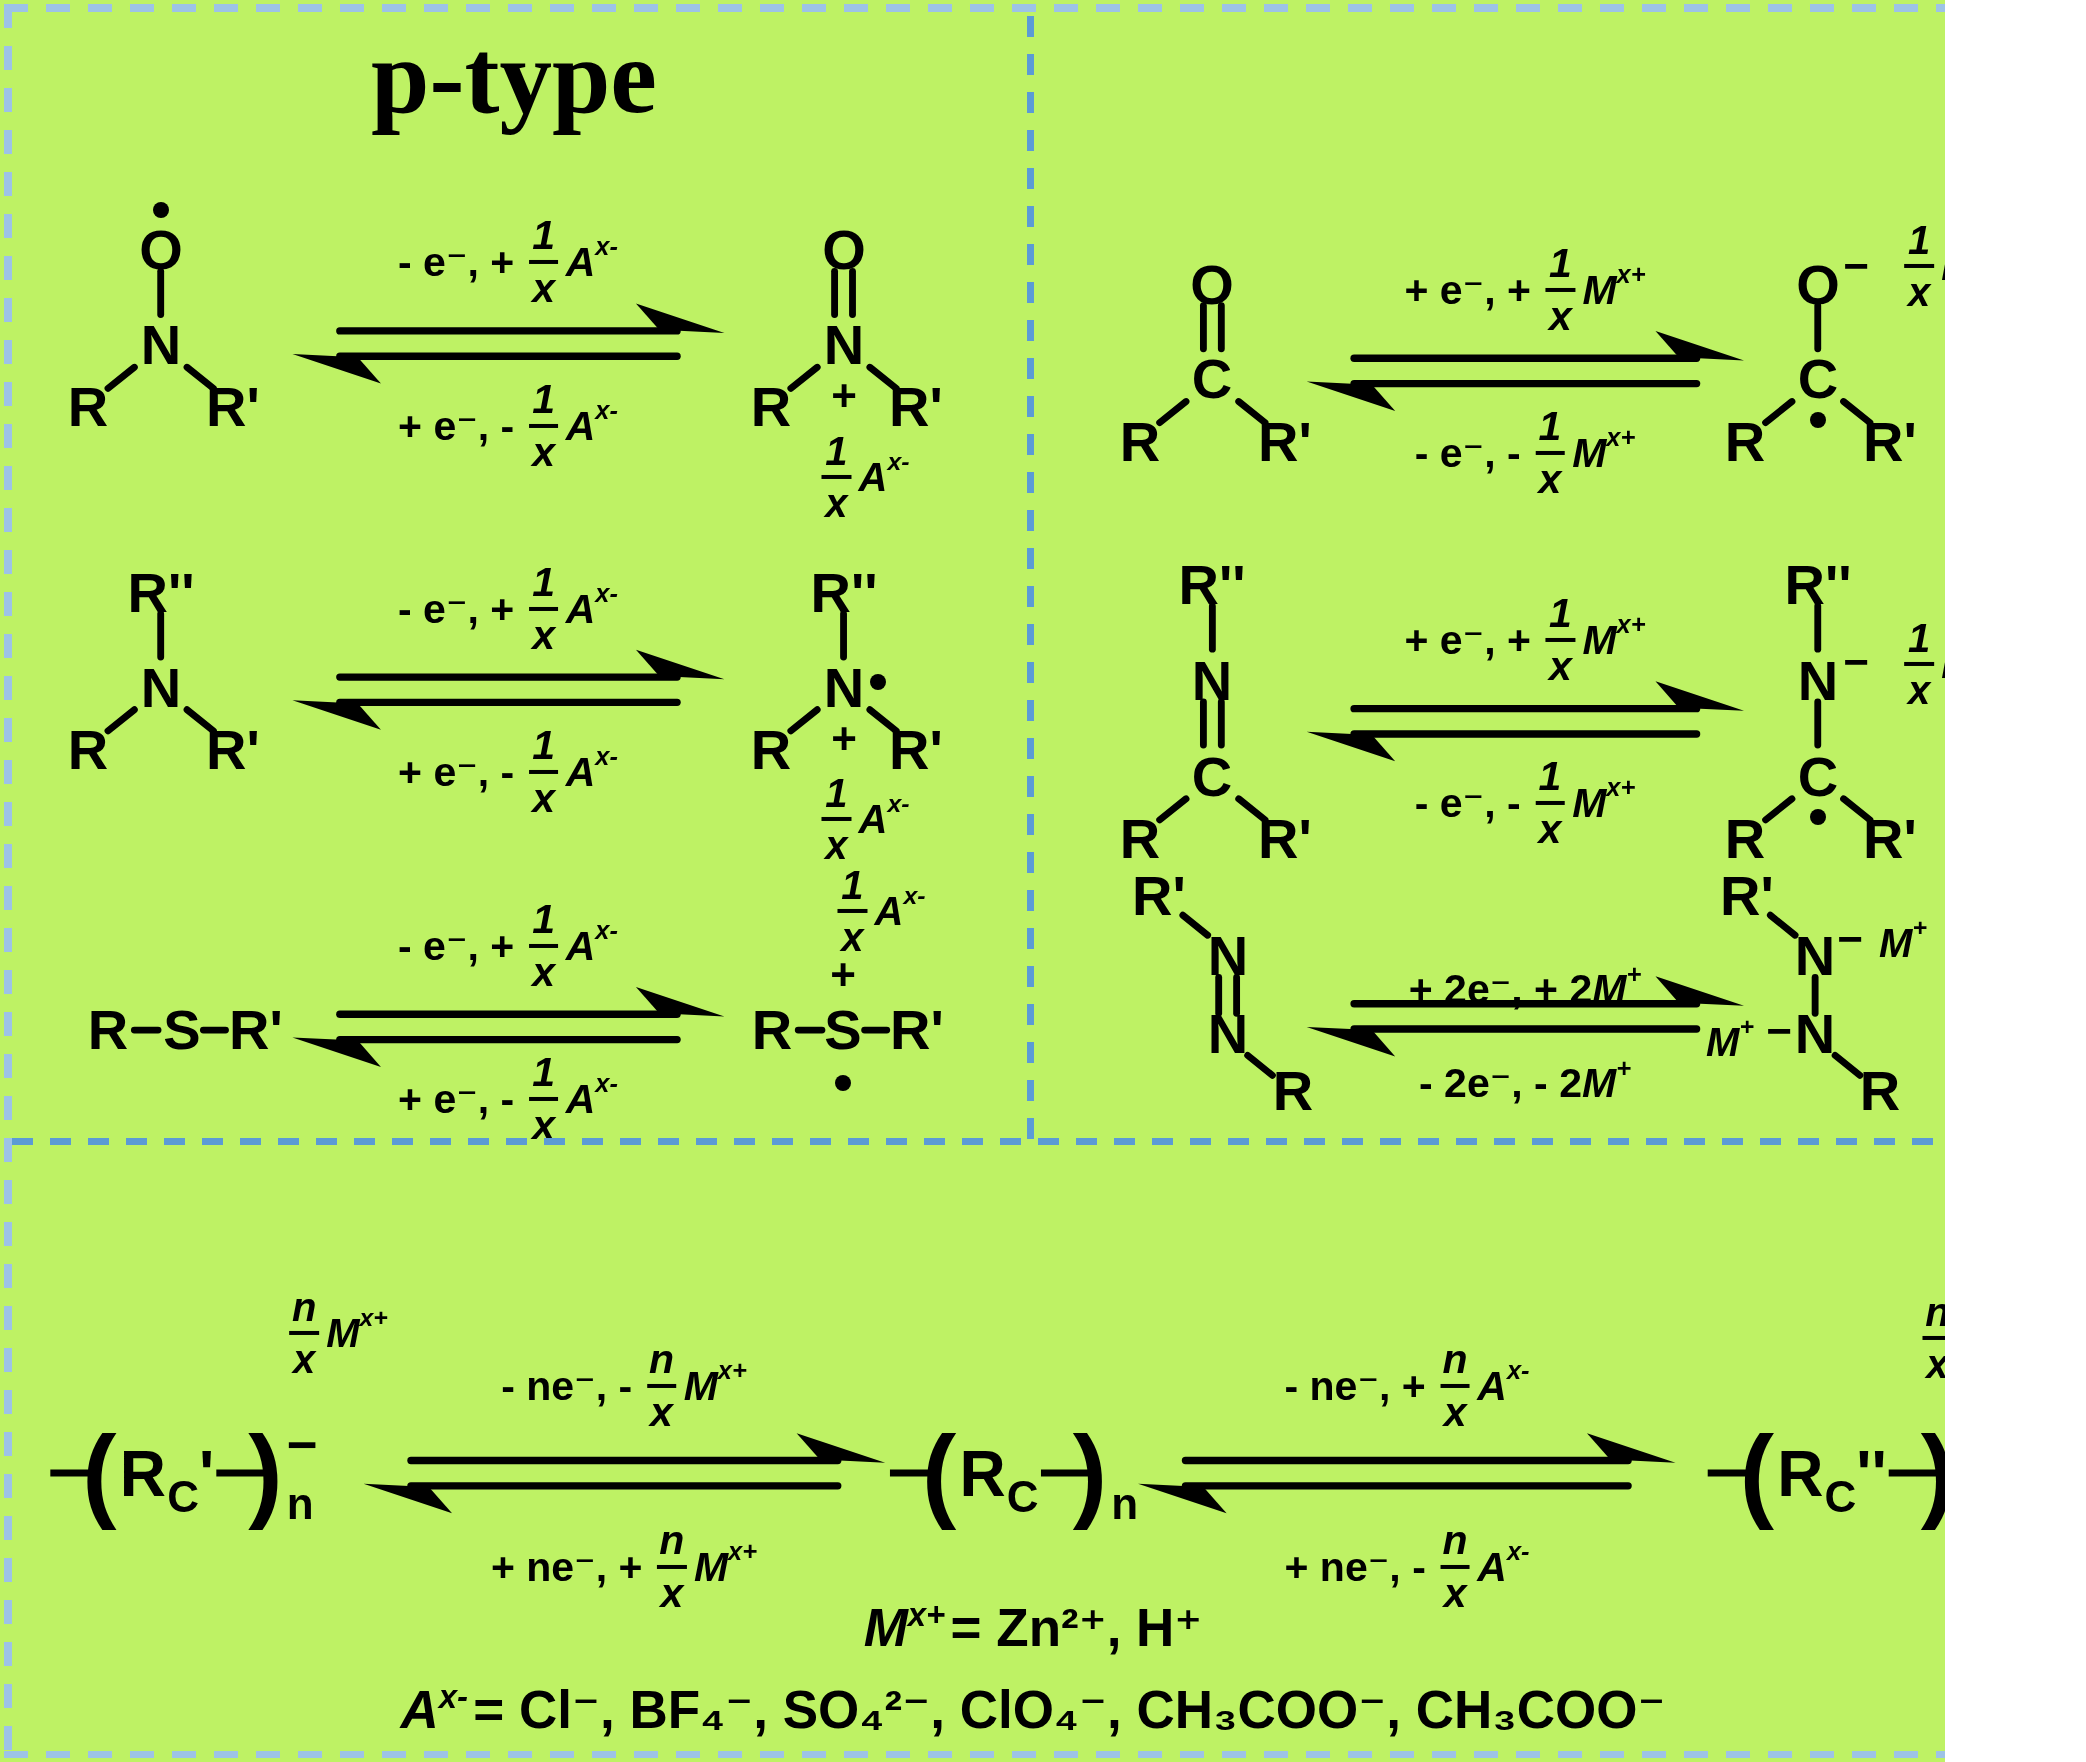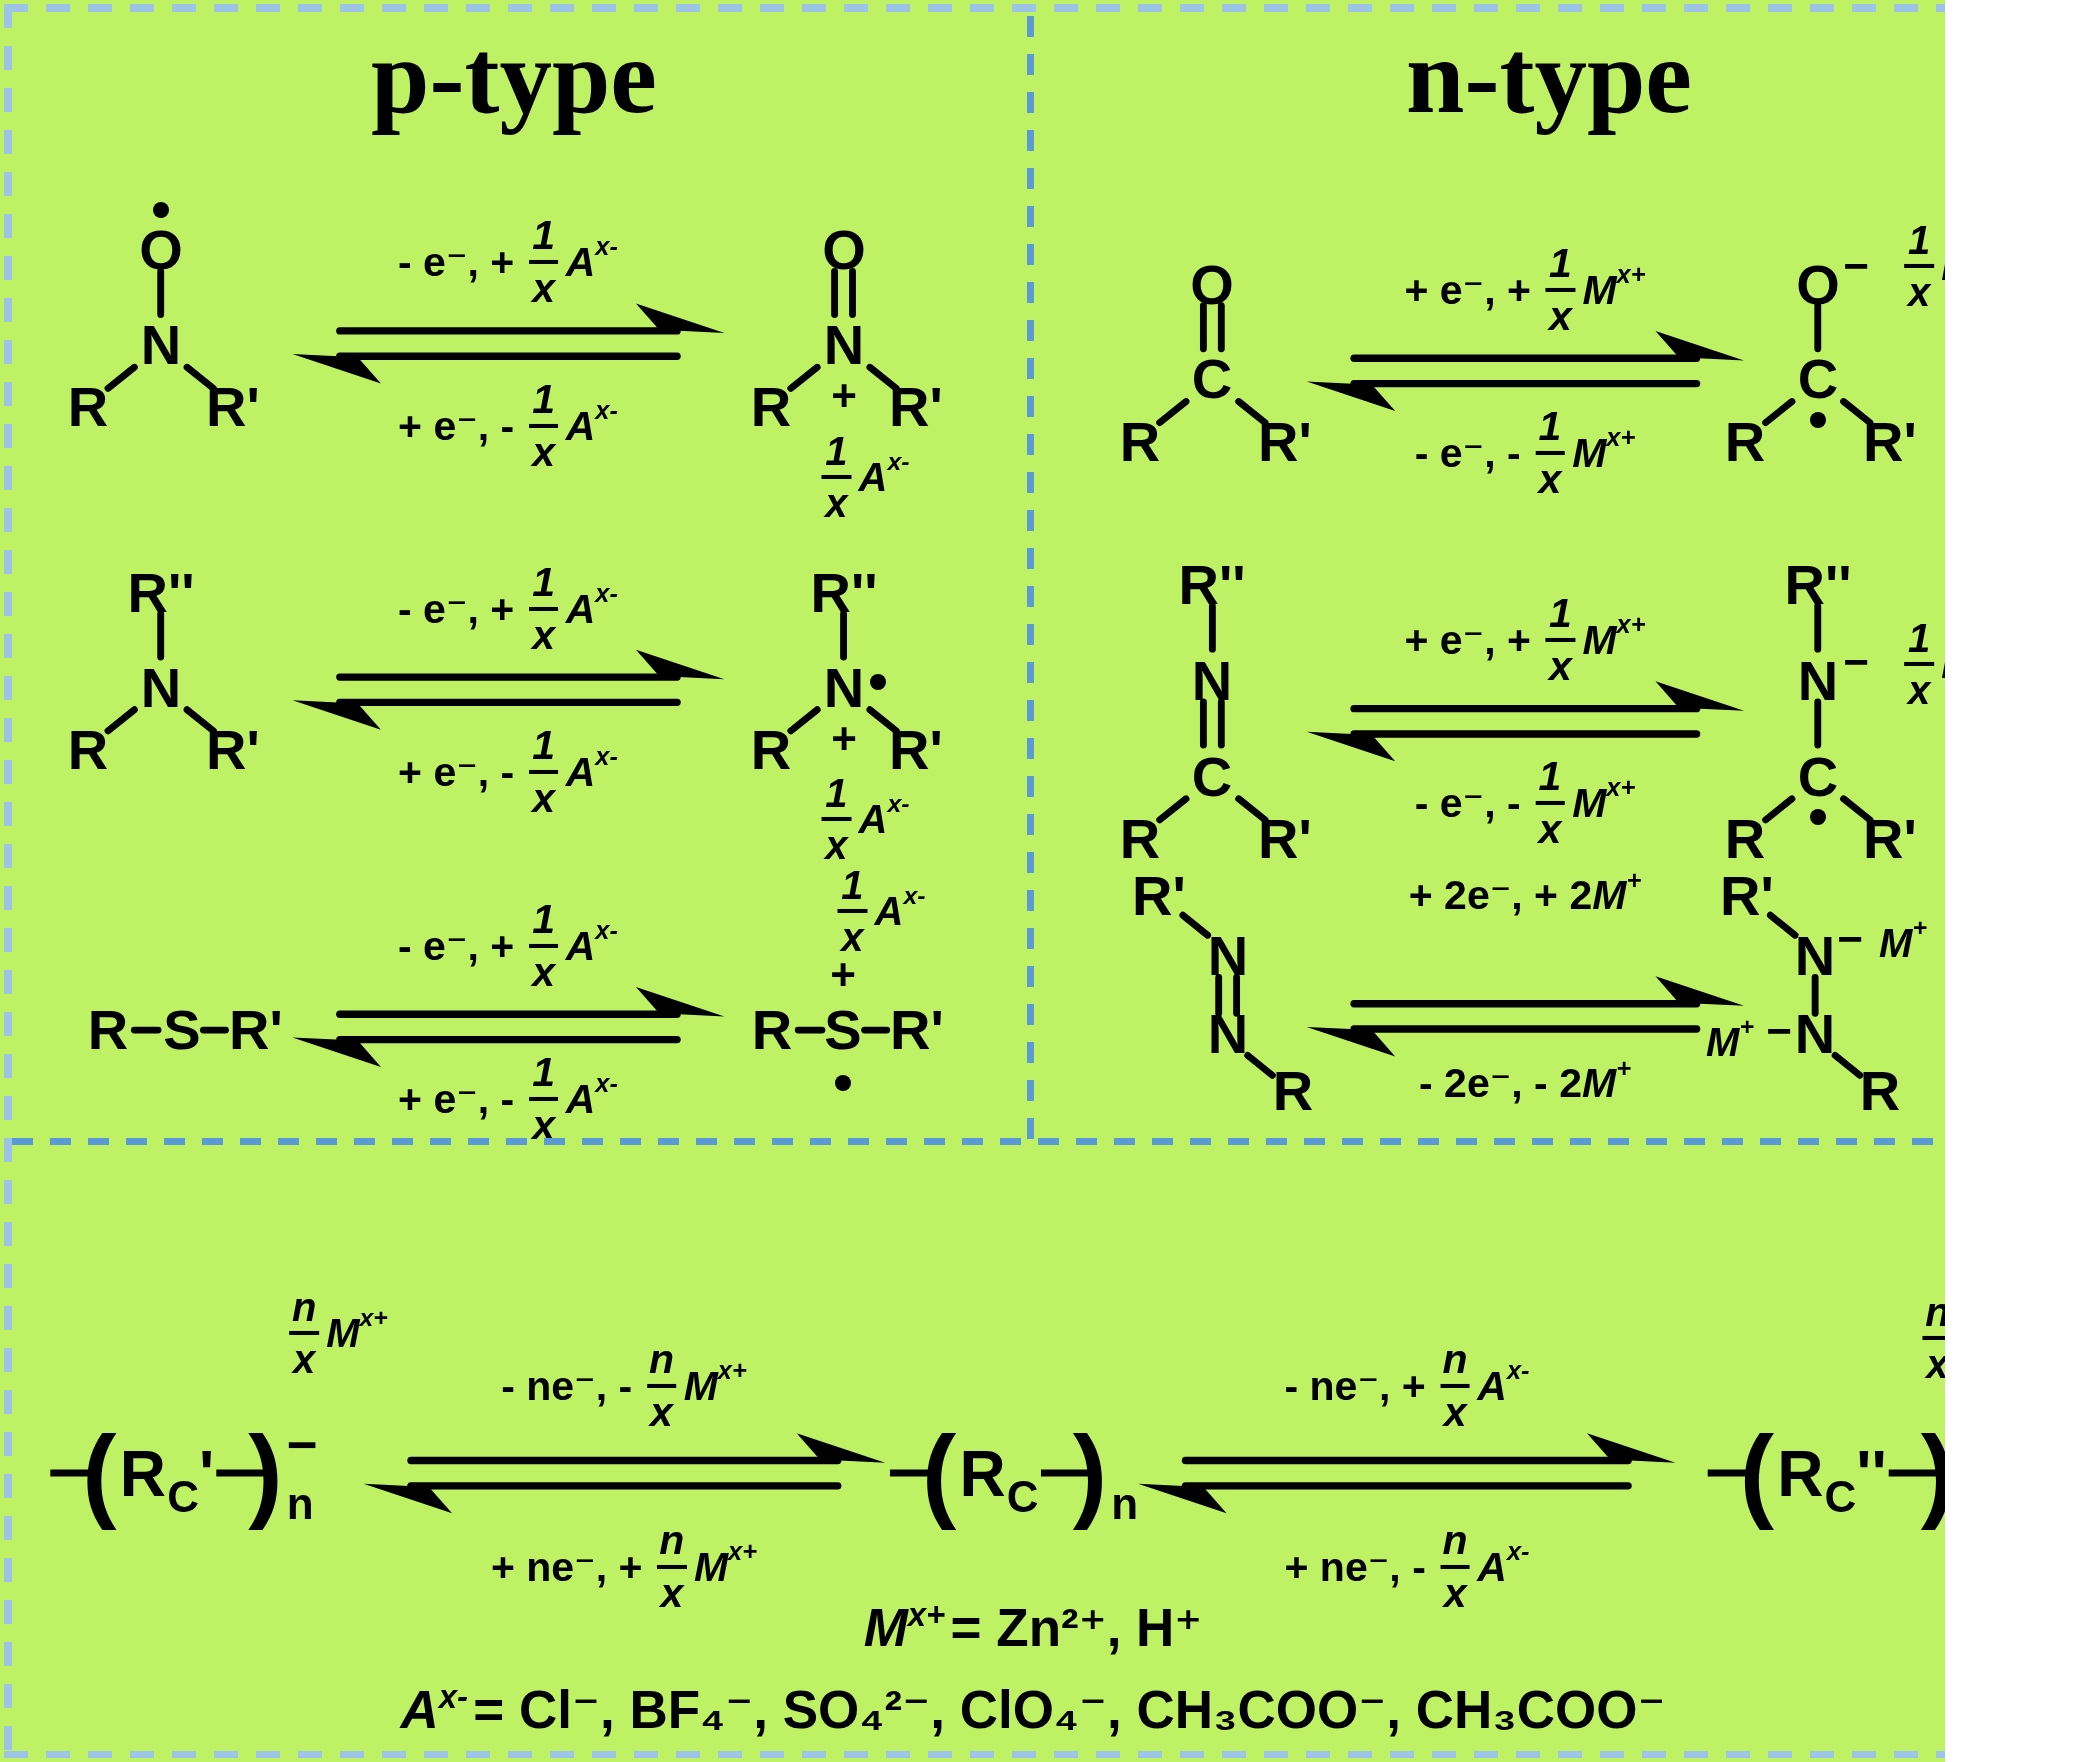--- a/index.html
+++ b/index.html
@@ -177,21 +177,20 @@
   </svg>
 
   <div class="hd" style="left:4.2px;top:4.2px;width:2079px"></div>
   <div class="hd" style="left:4.2px;top:1751px;width:2079px"></div>
   <div class="vd" style="left:4.2px;top:4.2px;height:1755px"></div>
   <div class="vd" style="left:2075px;top:4.2px;height:1755px"></div>
   <div class="dvv" style="left:1027px;top:16px;height:1125px"></div>
   <div class="dvh" style="left:11.6px;top:1138px;width:2064px"></div>
 
   <div class="title" style="left:514px;top:76px">p-type</div>
-  <div class="title" style="left:1549px;top:76px">n-type</div>
 
   <div class="rdot" style="left:161px;top:210px"></div>
   <span class="atom" style="left:161px;top:250px">O</span>
   <span class="atom" style="left:161px;top:345px">N</span>
   <span class="atom" style="left:88px;top:407px">R</span>
   <span class="atom" style="left:233px;top:407px">R'</span>
 
   <div class="cond" style="left:508px;top:262px">
     <span>- e⁻, + </span>
     <span class="frac">
@@ -394,21 +393,21 @@
   <span class="atom" style="left:1818px;top:777px">C</span>
   <div class="rdot" style="left:1818px;top:817px"></div>
   <span class="atom" style="left:1745px;top:839px">R</span>
   <span class="atom" style="left:1890px;top:839px">R'</span>
 
   <span class="atom" style="left:1159px;top:896px">R'</span>
   <span class="atom" style="left:1228px;top:956px">N</span>
   <span class="atom" style="left:1228px;top:1034px">N</span>
   <span class="atom" style="left:1293px;top:1091px">R</span>
 
-  <div class="cond" style="left:1525px;top:895px">
+  <div class="cond" style="left:1525px;top:989px">
     <span>+ 2e⁻, + </span>
     <span>2</span>
     <span class="it">M</span>
     <span class="sp">+</span>
   </div>
   <div class="cond" style="left:1525px;top:1083px">
     <span>- 2e⁻, - </span>
     <span>2</span>
     <span class="it">M</span>
     <span class="sp">+</span>

